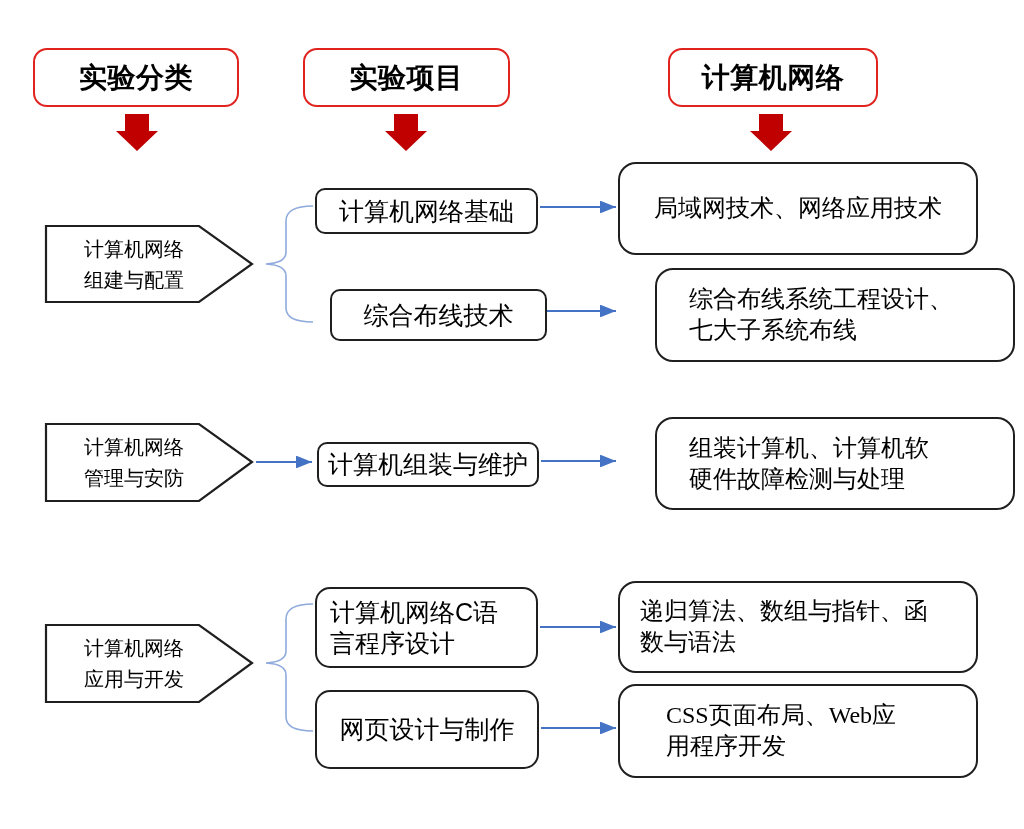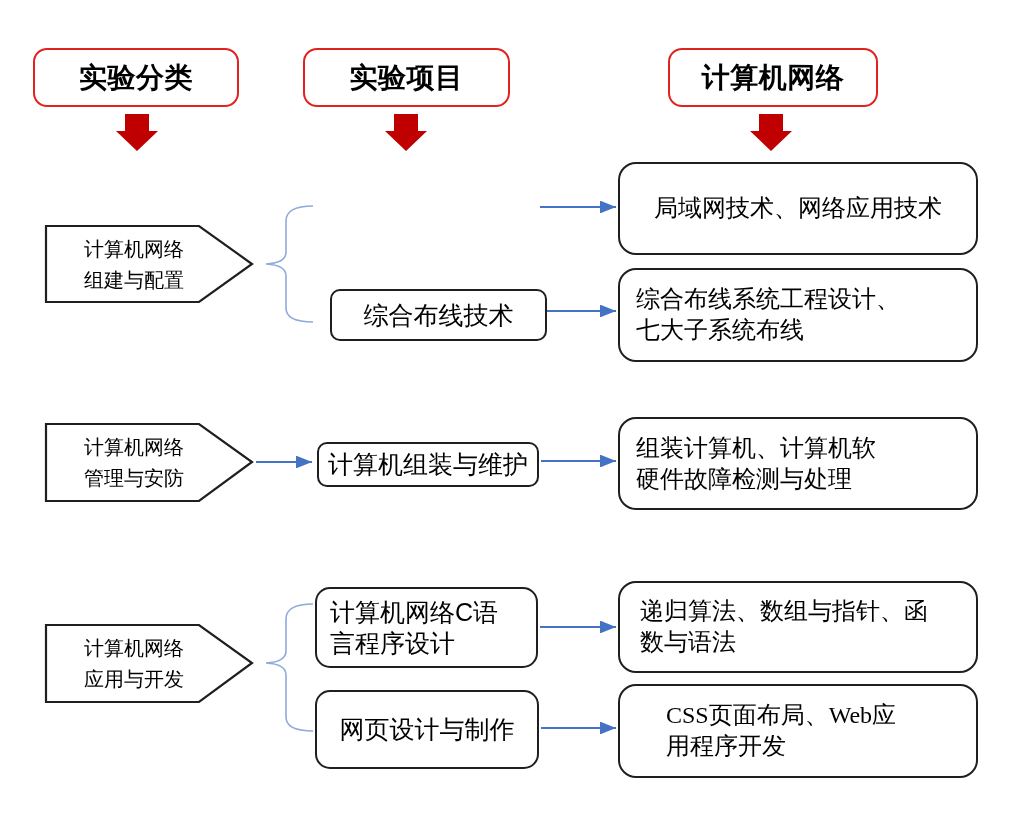--- a/index.html
+++ b/index.html
@@ -81,21 +81,21 @@
     display: flex;
     align-items: center;
     justify-content: center;
     font-size: 24px;
     line-height: 31px;
     white-space: pre-line;
     z-index: 2;
     font-family: Liberation Serif, serif;
   }
   .cont.left    { justify-content: flex-start; text-align: left; }
-  .cont.pad-40  { padding-left: 16px; }
+  .cont.pad-40  { padding-left: 32px; margin-left: 37px; }
   .cont.pad-34  { padding-left: 46px; }
   .cont.pad-12  { padding-left: 20px; }
 </style>
 </head>
 <body>
 
 <div class="canvas">
 
   <svg class="layer" viewBox="0 0 1024 829">
     <defs>
@@ -127,20 +127,21 @@
   <div class="hdr" style="left:303px; top:48px; width:207px; height:59px;">实验项目</div>
   <div class="hdr" style="left:668px; top:48px; width:210px; height:59px;">计算机网络</div>
 
   <div class="pent-label" style="left:48px; top:227px; width:160px; height:76px;">计算机网络
 组建与配置</div>
   <div class="pent-label" style="left:48px; top:425px; width:160px; height:76px;">计算机网络
 管理与安防</div>
   <div class="pent-label" style="left:48px; top:626px; width:160px; height:76px;">计算机网络
 应用与开发</div>
 
+  <div class="proj" style="left:315px; top:188px; width:223px; height:46px;">计算机网络基础</div>
   <div class="proj" style="left:330px; top:289px; width:217px; height:52px;">综合布线技术</div>
   <div class="proj" style="left:317px; top:442px; width:222px; height:45px;">计算机组装与维护</div>
   <div class="proj tall left" style="left:315px; top:587px; width:223px; height:81px;">计算机网络C语
 言程序设计</div>
   <div class="proj tall" style="left:315px; top:690px; width:224px; height:79px;">网页设计与制作</div>
 
   <div class="cont" style="left:618px; top:162px; width:360px; height:93px;">局域网技术、网络应用技术</div>
   <div class="cont left pad-40" style="left:618px; top:268px; width:360px; height:94px;">综合布线系统工程设计、
 七大子系统布线</div>
   <div class="cont left pad-40" style="left:618px; top:417px; width:360px; height:93px;">组装计算机、计算机软

